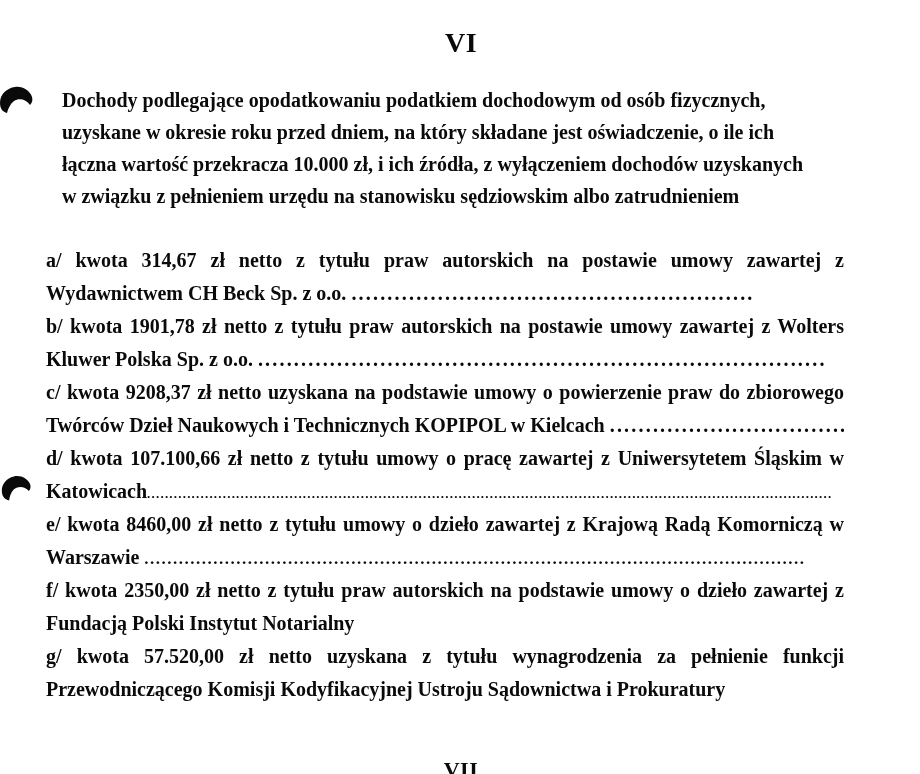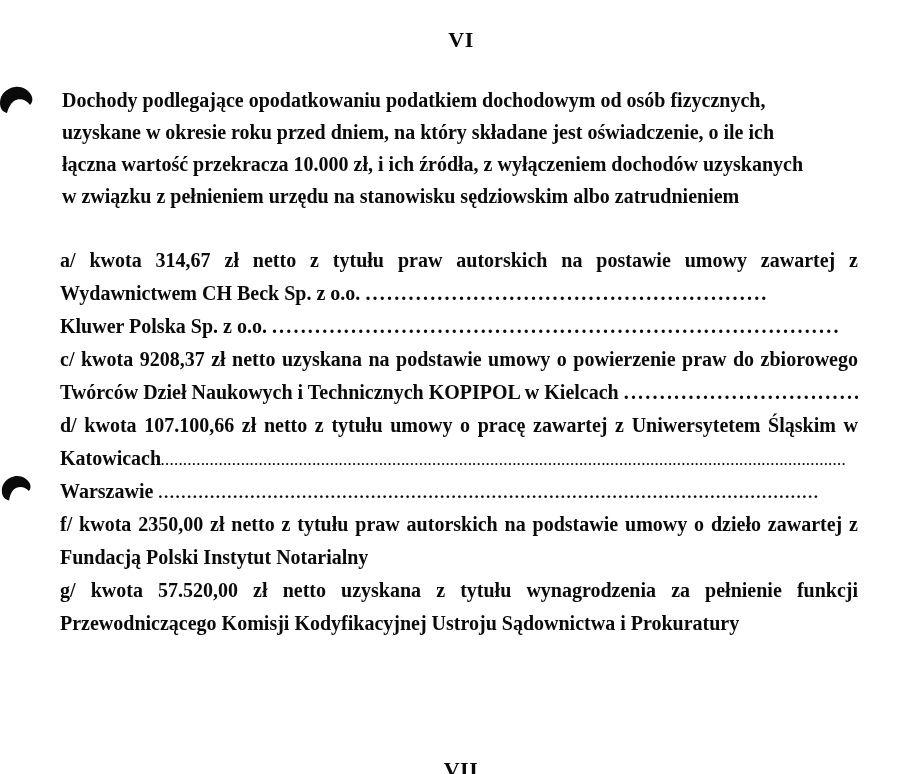--- a/index.html
+++ b/index.html
@@ -7,30 +7,30 @@
     position:relative;
     width:920px;height:774px;
     background:#ffffff;
     overflow:hidden;
     font-family:"Liberation Serif","DejaVu Serif",serif;
     font-weight:700;
     color:#0a0a0a;
   }
   .section-no{
     position:absolute;top:27px;left:62px;width:798px;
-    text-align:center;font-size:22px;letter-spacing:0.5px;
+    text-align:center;font-size:28px;letter-spacing:0.5px;
   }
   .heading{
     position:absolute;top:84px;left:62px;width:798px;
     font-size:20px;line-height:32px;text-align:left;
   }
   .heading .hline{white-space:nowrap;}
   .footnote-ref{font-size:12px;vertical-align:super;line-height:0;}
   .body-text{
-    position:absolute;top:244px;left:60px;width:798px;
+    position:absolute;top:244px;left:46px;width:798px;
     font-size:20px;line-height:33px;
   }
   .line{height:33px;}
   .just{text-align:justify;text-align-last:justify;}
   .dotline{white-space:nowrap;overflow:hidden;}
   .dots{letter-spacing:2.2px;}
   .dots-fine{font-size:13px;letter-spacing:1.2px;}
   .dots-med{font-size:17px;letter-spacing:1.5px;}
   .section-next{
     position:absolute;top:757px;left:62px;width:798px;
@@ -57,25 +57,27 @@
   <div class="heading">
     <div class="hline">Dochody podlegające opodatkowaniu podatkiem dochodowym od osób fizycznych,</div>
     <div class="hline">uzyskane w okresie roku przed dniem, na który składane jest oświadczenie, o ile ich</div>
     <div class="hline">łączna wartość przekracza 10.000 zł, i ich źródła, z wyłączeniem dochodów uzyskanych</div>
     <div class="hline">w związku z pełnieniem urzędu na stanowisku sędziowskim albo zatrudnieniem</div>
   </div>
 
   <div class="body-text">
     <div class="line just"><span>a/ kwota 314,67 zł netto z tytułu praw autorskich na postawie umowy zawartej z</span></div>
     <div class="line dotline"><span>Wydawnictwem CH Beck Sp. z o.o. </span><span class="dots">........................................................</span></div>
+    <div class="line just"><span>b/ kwota 1901,78 zł netto z tytułu praw autorskich na postawie umowy zawartej z Wolters</span></div>
     <div class="line dotline"><span>Kluwer Polska Sp. z o.o. </span><span class="dots">...............................................................................</span></div>
     <div class="line just"><span>c/ kwota 9208,37 zł netto uzyskana na podstawie umowy o powierzenie praw do zbiorowego</span></div>
     <div class="line dotline"><span>Twórców Dzieł Naukowych i Technicznych KOPIPOL w Kielcach </span><span class="dots">.................................</span></div>
     <div class="line just"><span>d/ kwota 107.100,66 zł netto z tytułu umowy o pracę zawartej z Uniwersytetem Śląskim w</span></div>
     <div class="line dotline"><span>Katowicach</span><span class="dots dots-fine">..........................................................................................................................................................</span></div>
+    <div class="line just"><span>e/ kwota 8460,00 zł netto z tytułu umowy o dzieło zawartej z Krajową Radą Komorniczą w</span></div>
     <div class="line dotline"><span>Warszawie </span><span class="dots dots-med">...................................................................................................................</span></div>
     <div class="line just"><span>f/ kwota 2350,00 zł netto z tytułu praw autorskich na podstawie umowy o dzieło zawartej z</span></div>
     <div class="line"><span>Fundacją Polski Instytut Notarialny</span></div>
     <div class="line just"><span>g/ kwota 57.520,00 zł netto uzyskana z tytułu wynagrodzenia za pełnienie funkcji</span></div>
     <div class="line"><span>Przewodniczącego Komisji Kodyfikacyjnej Ustroju Sądownictwa i Prokuratury</span></div>
   </div>
 
   <div class="section-next">VII</div>
 
 </div>

